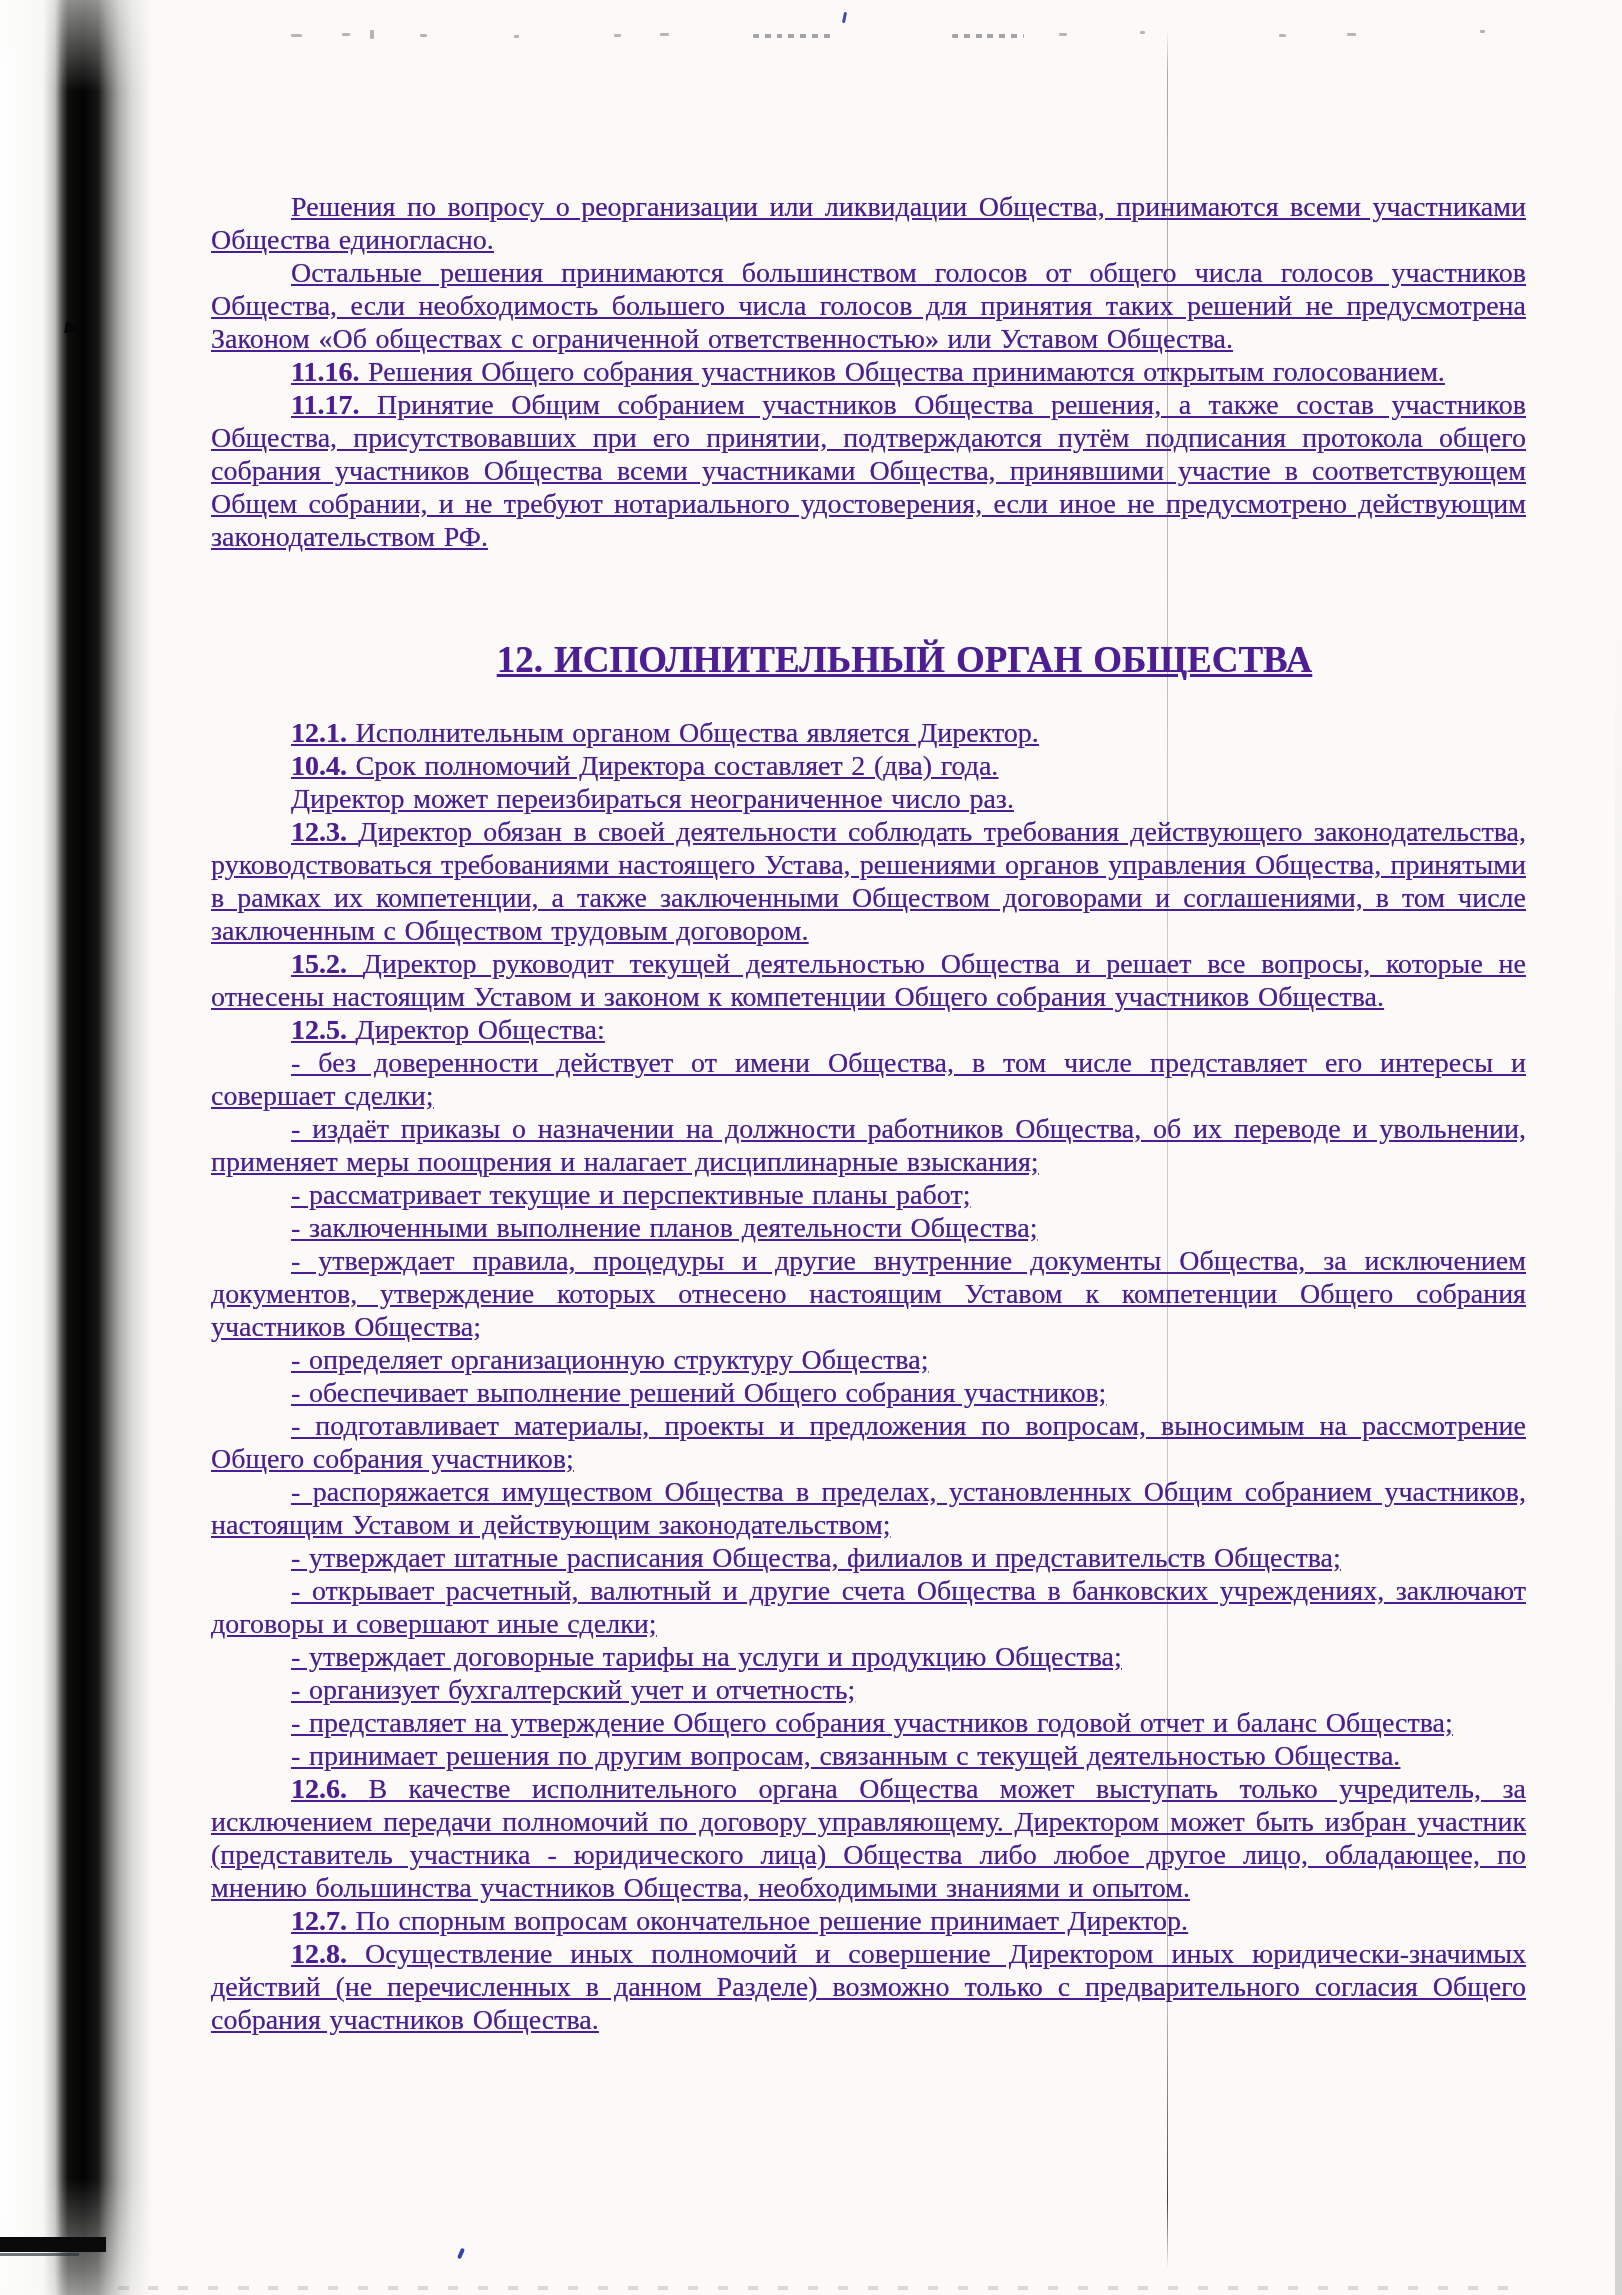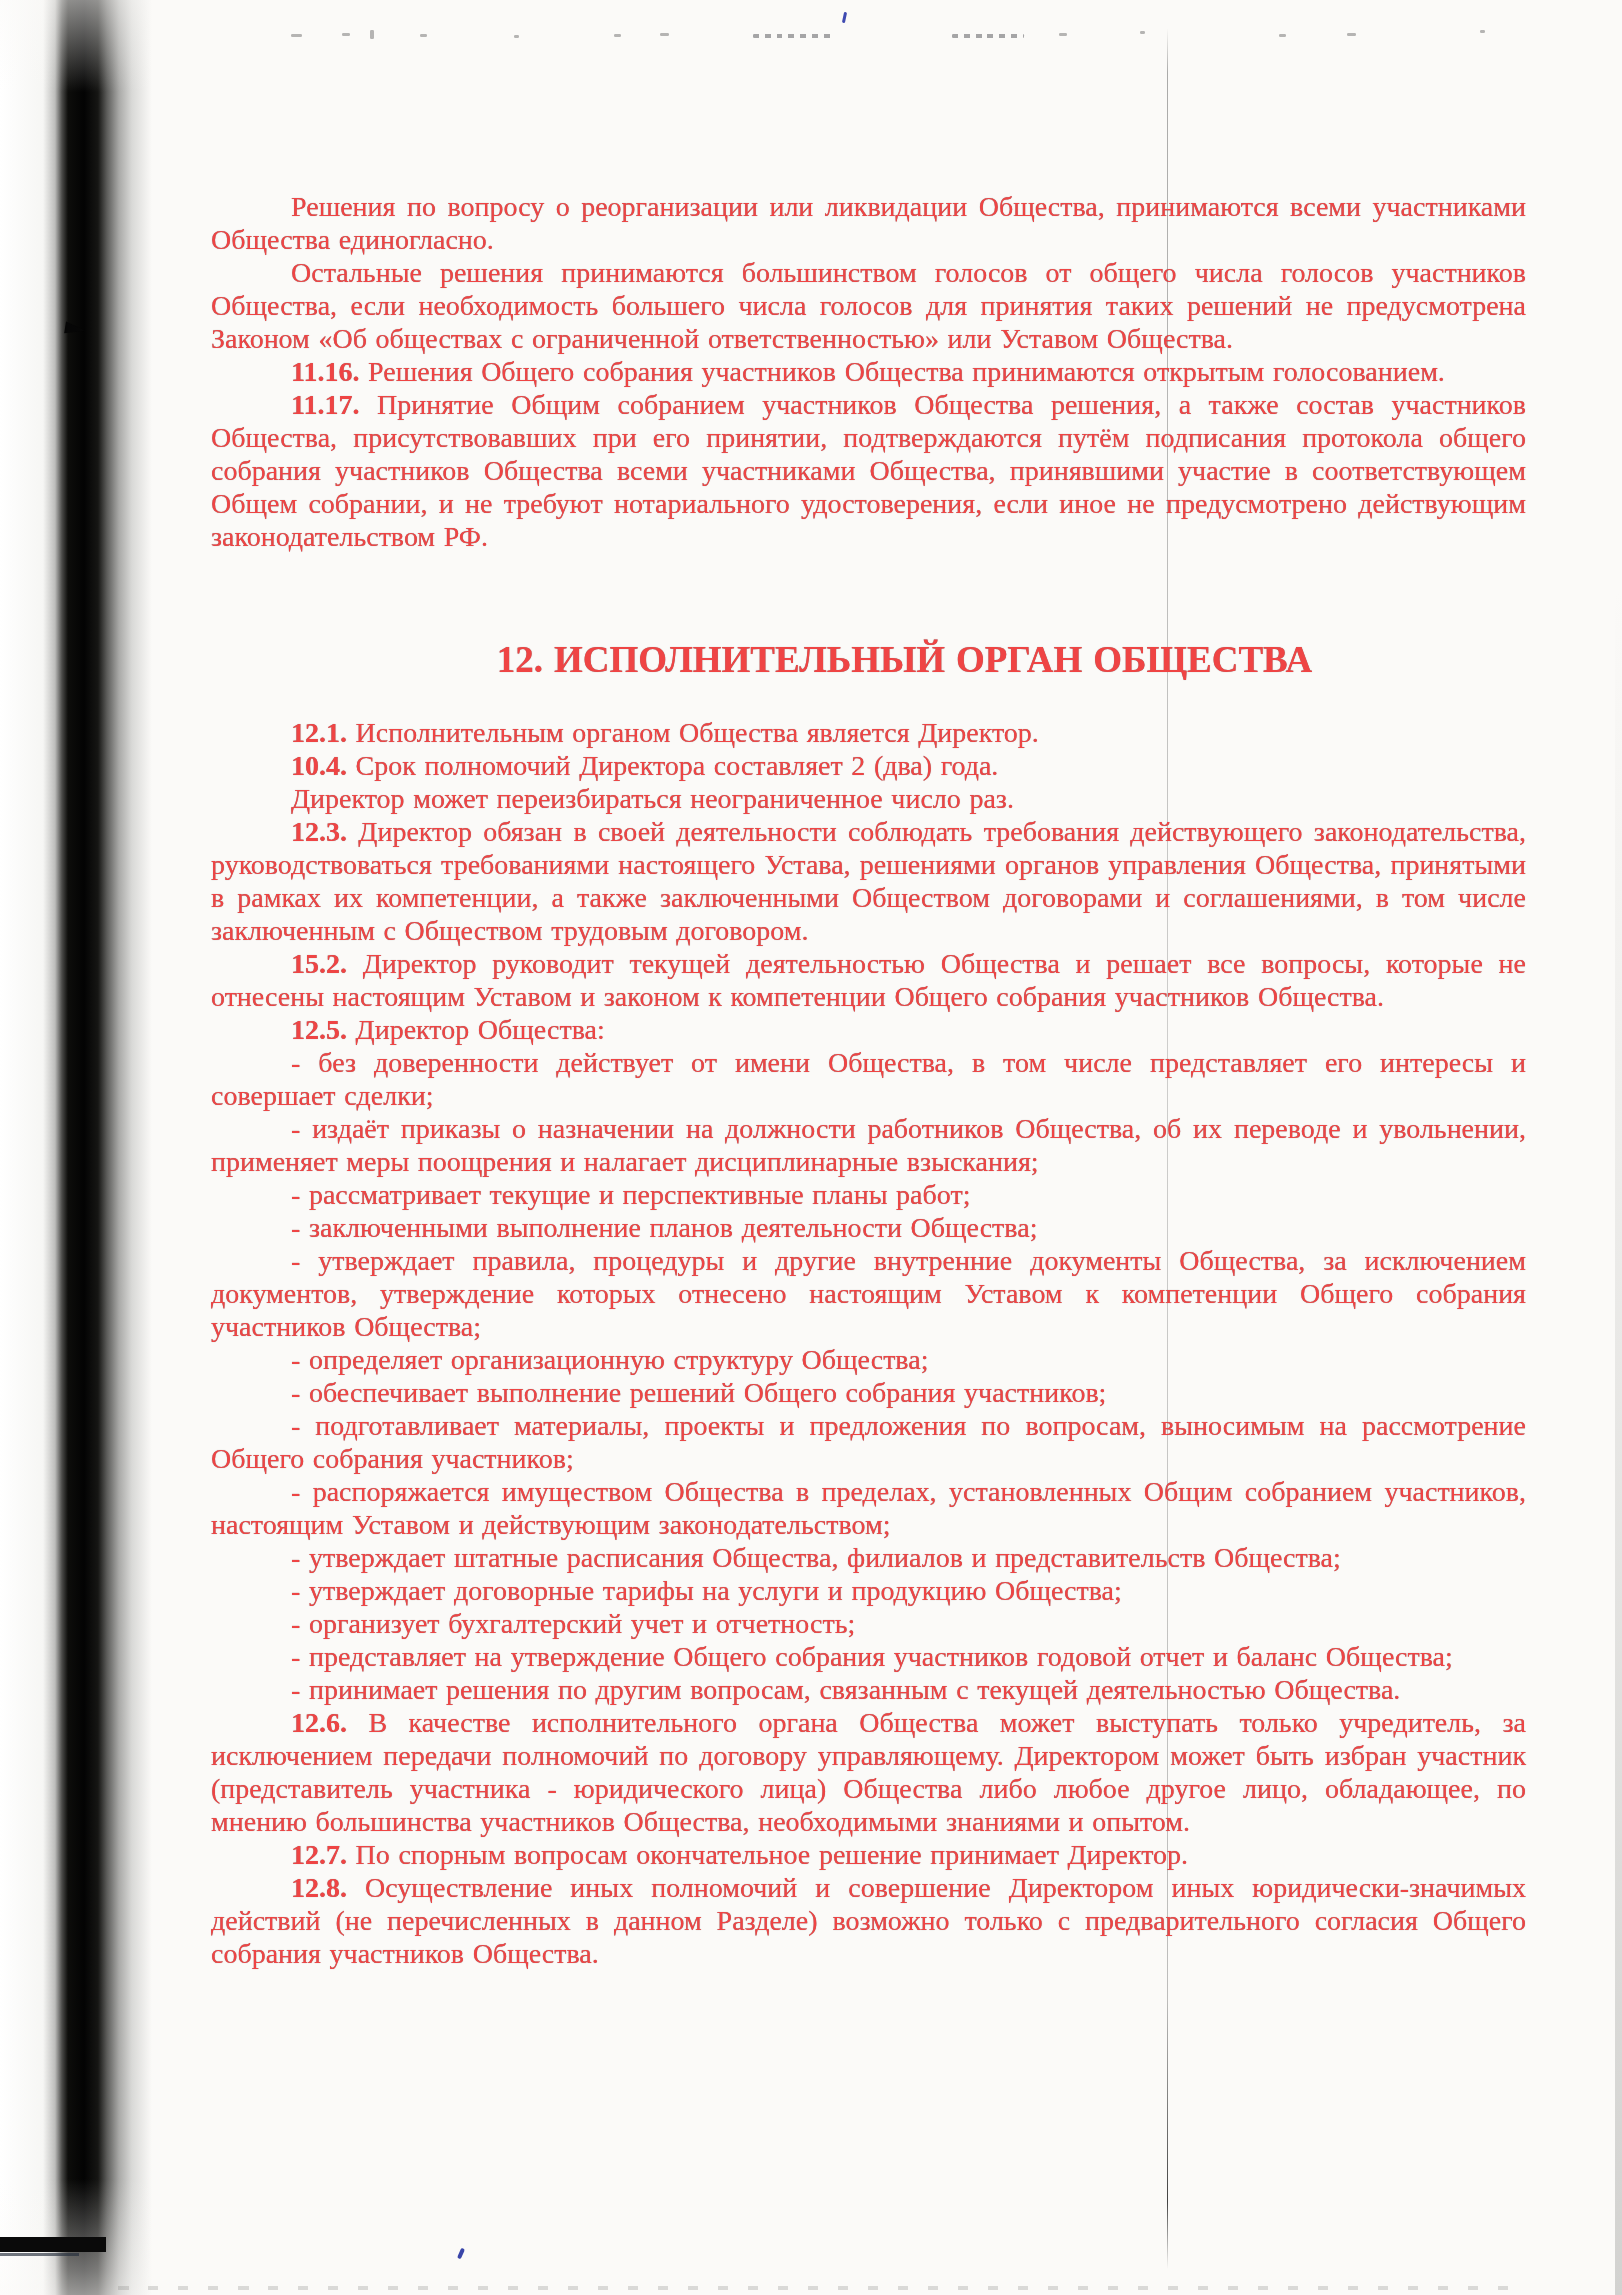--- a/index.html
+++ b/index.html
@@ -7,23 +7,24 @@
     width: 1623px; height: 2295px;
     position: relative; overflow: hidden;
     background: #ffffff;
     font-family: "Liberation Serif", "DejaVu Serif", serif;
   }
   .page { position: absolute; inset: 0; background: #fbfaf8; }
 
   
   .content {
     position: absolute; left: 211px; top: 190px; width: 1315px;
-    color: #ef4444; font-size: 28px; line-height: 33px;
+    color: #4c1d95; font-size: 28px; line-height: 33px;
     text-align: justify; word-spacing: 1.6px;
     text-shadow: 0 0 0.7px rgba(15,15,15,.55);
+    text-decoration: underline;
   }
   .p { text-indent: 80px; margin: 0; }
   .pn { font-weight: bold; }
   .heading {
     margin: 88px 0 37px 0; text-align: center; text-indent: 0;
     font-weight: bold; font-size: 37px; line-height: 38px;
     transform: translateX(36px);
   }
 
   
@@ -123,20 +124,21 @@
     <p class="p"><b class="pn"></b><span>- без доверенности действует от имени Общества, в том числе представляет его интересы и совершает сделки;</span></p>
     <p class="p"><b class="pn"></b><span>- издаёт приказы о назначении на должности работников Общества, об их переводе и увольнении, применяет меры поощрения и налагает дисциплинарные взыскания;</span></p>
     <p class="p"><b class="pn"></b><span>- рассматривает текущие и перспективные планы работ;</span></p>
     <p class="p"><b class="pn"></b><span>- заключенными выполнение планов деятельности Общества;</span></p>
     <p class="p"><b class="pn"></b><span>- утверждает правила, процедуры и другие внутренние документы Общества, за исключением документов, утверждение которых отнесено настоящим Уставом к компетенции Общего собрания участников Общества;</span></p>
     <p class="p"><b class="pn"></b><span>- определяет организационную структуру Общества;</span></p>
     <p class="p"><b class="pn"></b><span>- обеспечивает выполнение решений Общего собрания участников;</span></p>
     <p class="p"><b class="pn"></b><span>- подготавливает материалы, проекты и предложения по вопросам, выносимым на рассмотрение Общего собрания участников;</span></p>
     <p class="p"><b class="pn"></b><span>- распоряжается имуществом Общества в пределах, установленных Общим собранием участников, настоящим Уставом и действующим законодательством;</span></p>
     <p class="p"><b class="pn"></b><span>- утверждает штатные расписания Общества, филиалов и представительств Общества;</span></p>
+    <p class="p"><b class="pn"></b><span>- открывает расчетный, валютный и другие счета Общества в банковских учреждениях, заключают договоры и совершают иные сделки;</span></p>
     <p class="p"><b class="pn"></b><span>- утверждает договорные тарифы на услуги и продукцию Общества;</span></p>
     <p class="p"><b class="pn"></b><span>- организует бухгалтерский учет и отчетность;</span></p>
     <p class="p"><b class="pn"></b><span>- представляет на утверждение Общего собрания участников годовой отчет и баланс Общества;</span></p>
     <p class="p"><b class="pn"></b><span>- принимает решения по другим вопросам, связанным с текущей деятельностью Общества.</span></p>
     <p class="p"><b class="pn">12.6. </b><span>В качестве исполнительного органа Общества может выступать только учредитель, за исключением передачи полномочий по договору управляющему. Директором может быть избран участник (представитель участника - юридического лица) Общества либо любое другое лицо, обладающее, по мнению большинства участников Общества, необходимыми знаниями и опытом.</span></p>
     <p class="p"><b class="pn">12.7. </b><span>По спорным вопросам окончательное решение принимает Директор.</span></p>
     <p class="p"><b class="pn">12.8. </b><span>Осуществление иных полномочий и совершение Директором иных юридически-значимых действий (не перечисленных в данном Разделе) возможно только с предварительного согласия Общего собрания участников Общества.</span></p>
 
   </div>
 </div>

